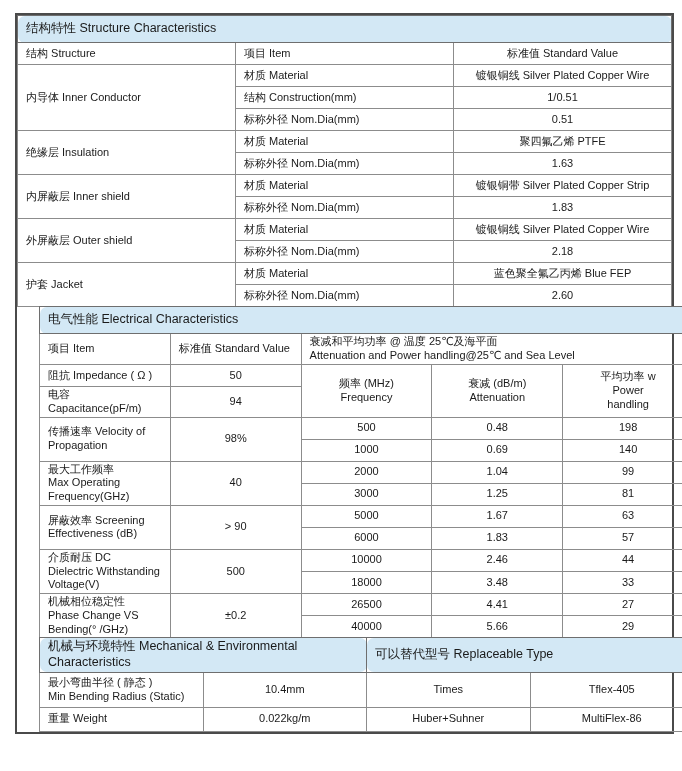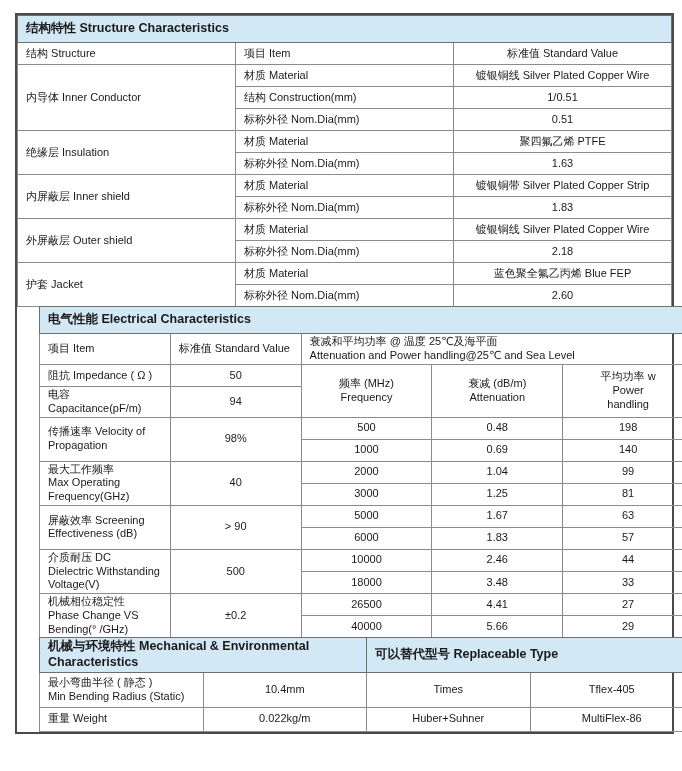--- a/index.html
+++ b/index.html
@@ -20,24 +20,25 @@
   td {
     border: 1px solid #8c8c8c;
     padding: 1px 8px;
     white-space: pre-line;
     overflow: hidden;
     vertical-align: middle;
     line-height: 1.25;
   }
   tr.title-row td {
     background: #d3e8f5;
-    font-weight: bold;
+    font-weight: normal;
     font-size: 12.5px;
     height: 24px;
     border-color: #6e6e6e;
+    border-radius: 7px;
   }
   .center { text-align: center; }
   .left { text-align: left; }
   
   .t1 tr { height: 22px; }
   .t1 .c1 { width: 222px; }
   .t1 .c2 { width: 143px; }
   .t1 .c3 { width: 289px; }
   
   .t2 tr { height: 22px; }

